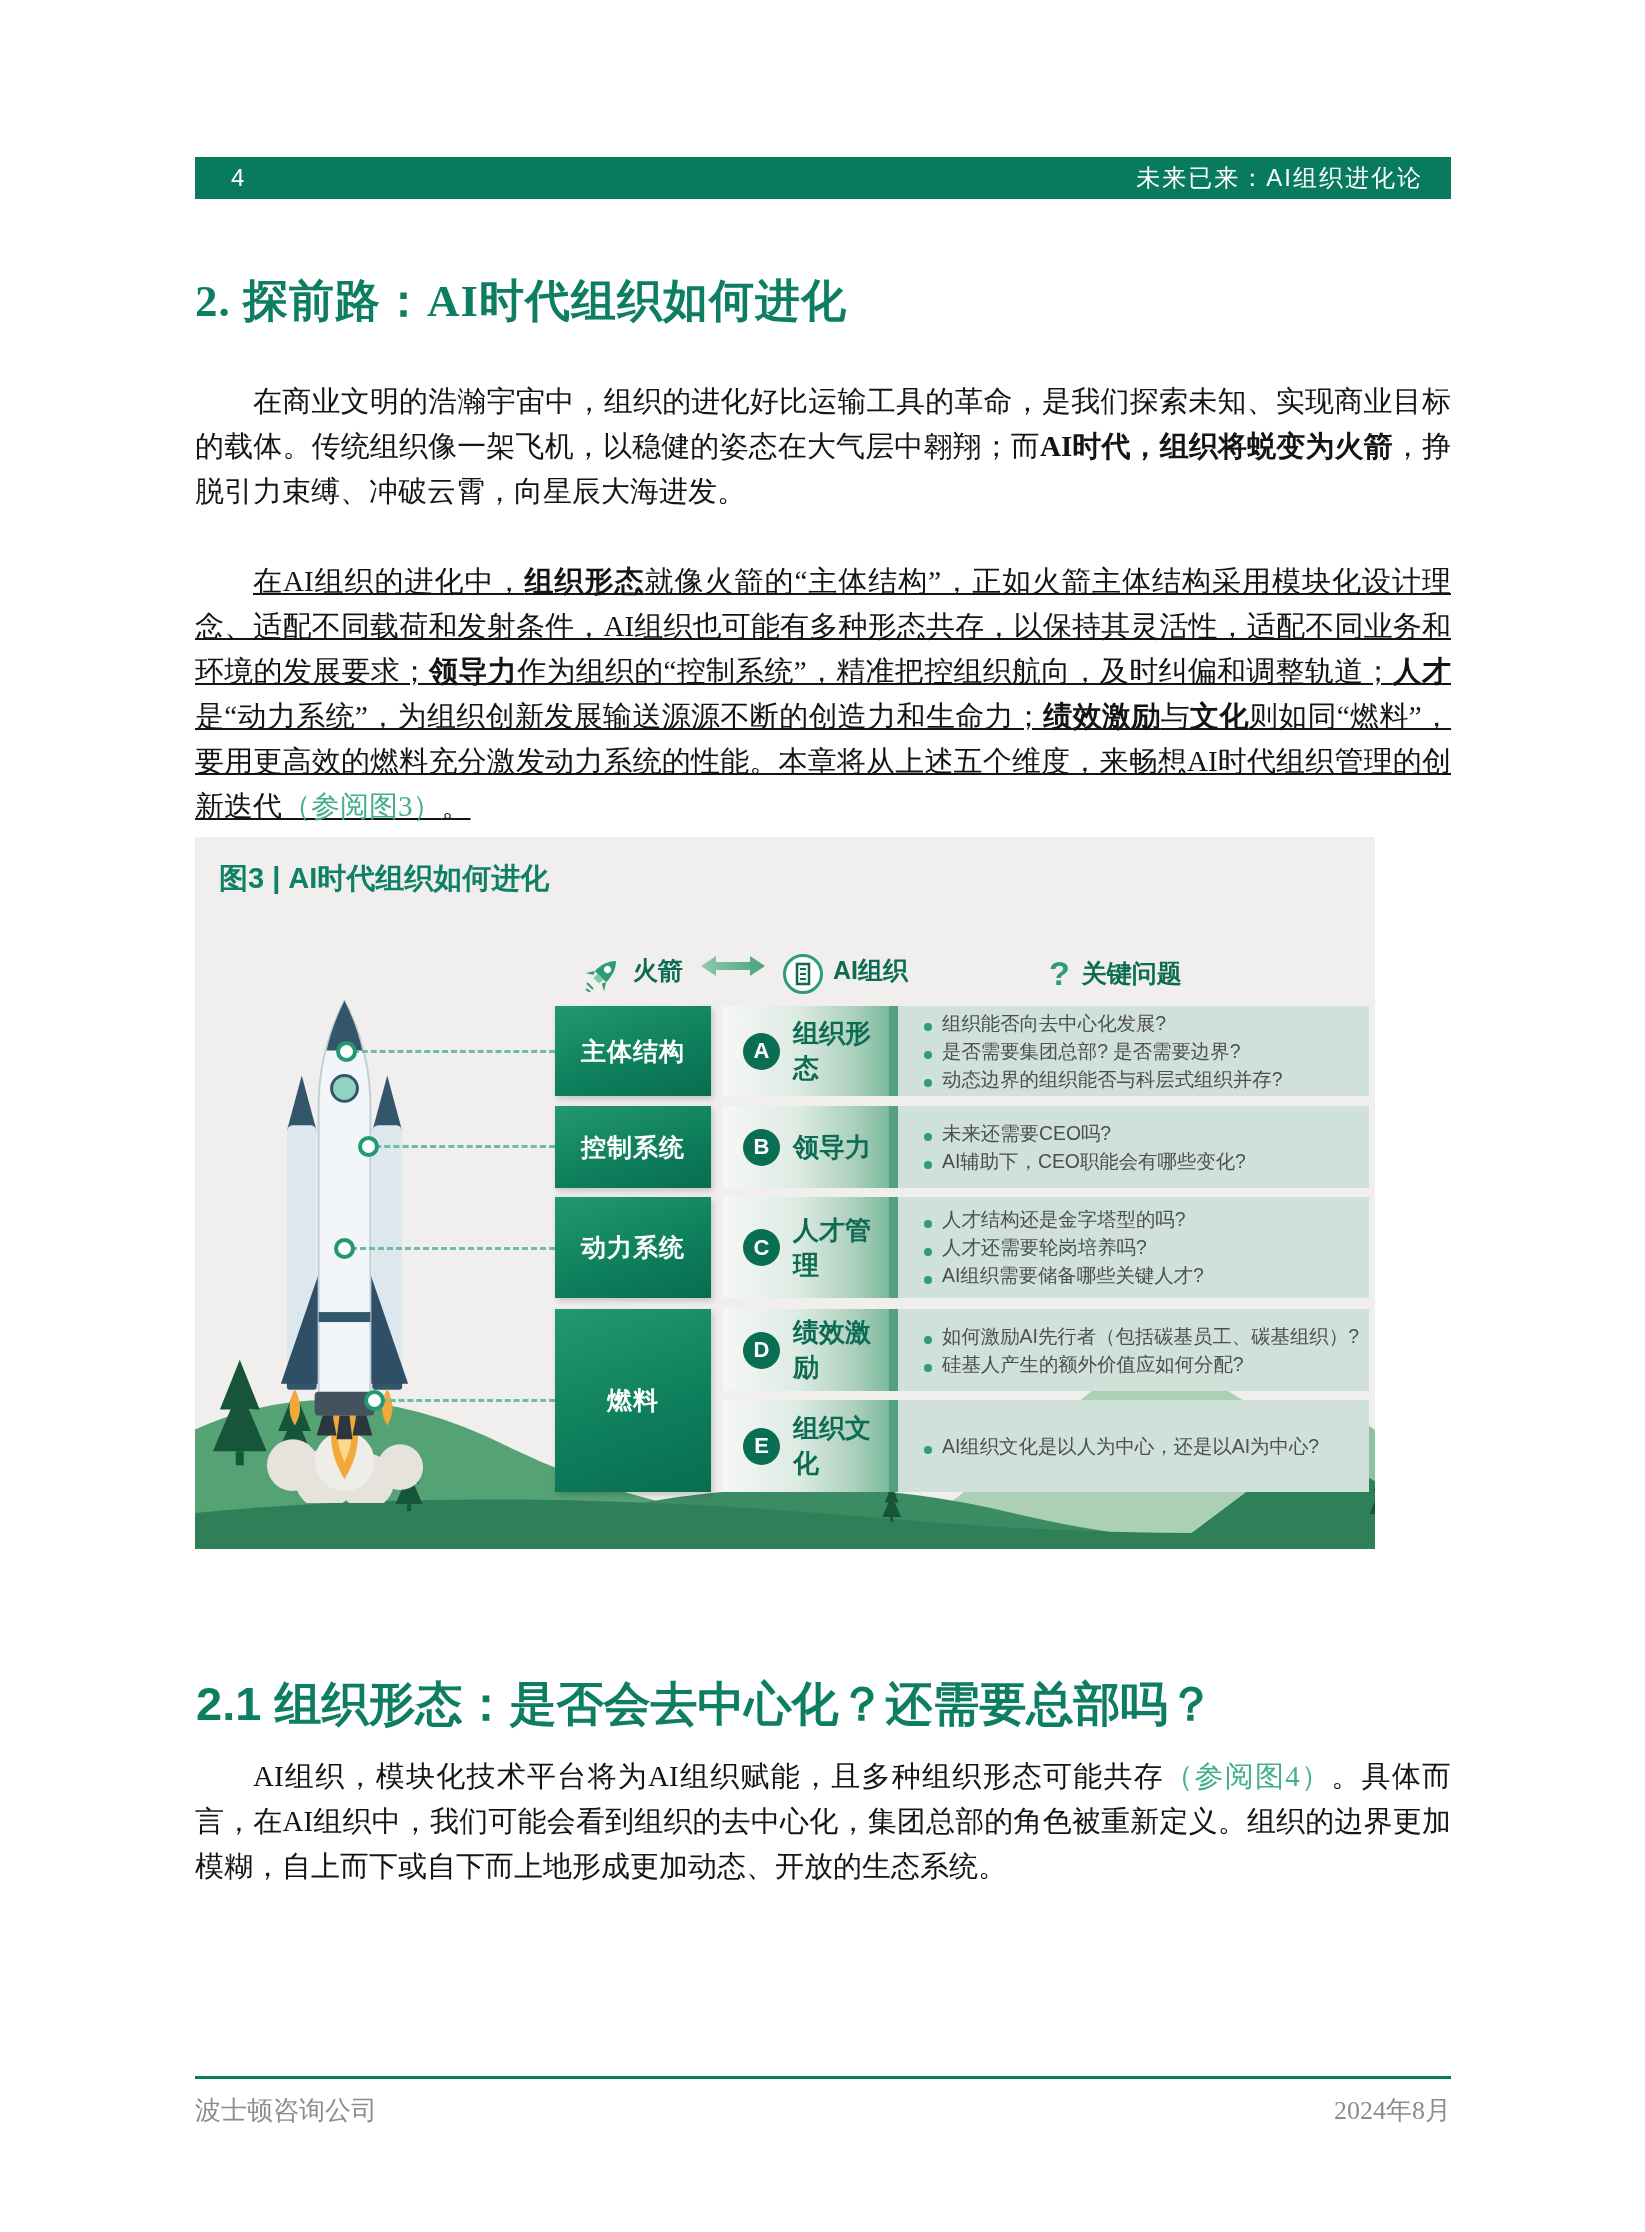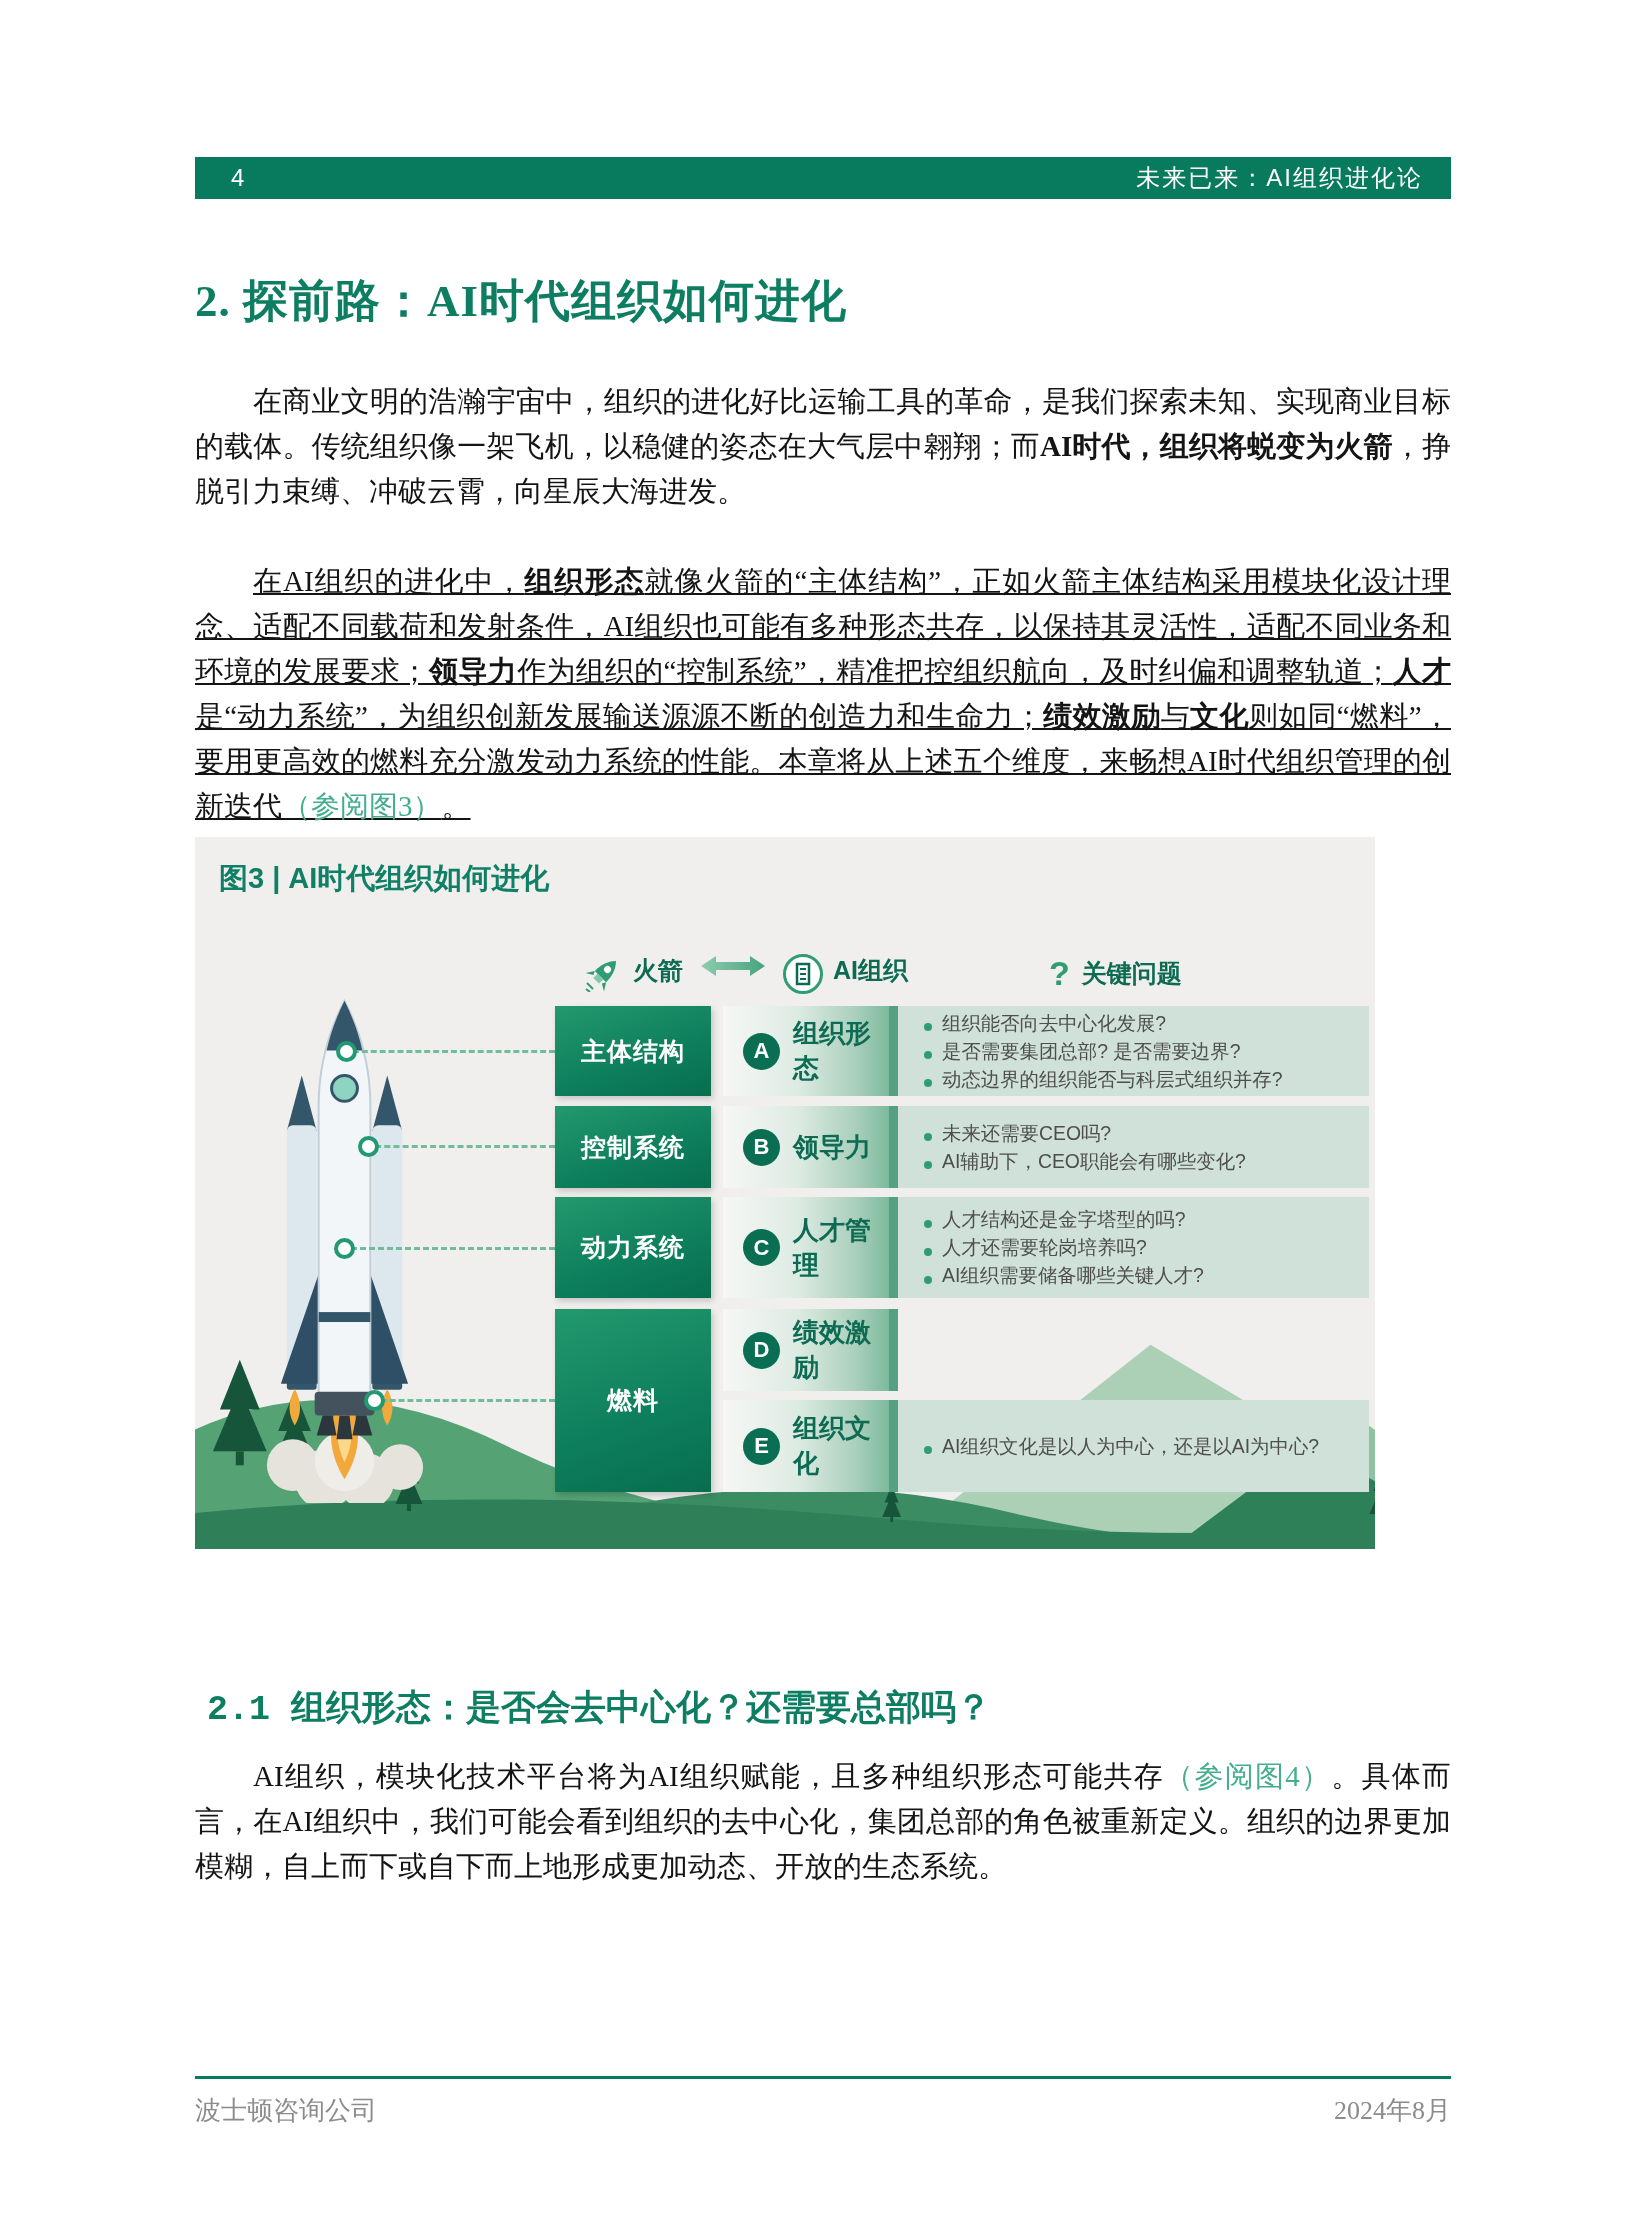--- a/index.html
+++ b/index.html
@@ -7,22 +7,22 @@
         font-family:"Liberation Serif","DejaVu Serif",serif;}
 
   
   .header-bar{position:absolute;left:195px;top:157px;width:1256px;height:42px;
     background:var(--brand-green);color:#fff;display:flex;align-items:center;
     justify-content:space-between;padding:0 28px 0 36px;box-sizing:border-box;
     font-family:"Liberation Sans","DejaVu Sans",sans-serif;font-size:24px;letter-spacing:2px;}
 
   .h-main{position:absolute;left:195px;top:271px;margin:0;font-weight:700;font-size:45px;
     color:var(--heading-green);letter-spacing:1px;font-family:"Liberation Serif",serif;}
-  .h-sub{position:absolute;left:195px;top:1672px;margin:12px;font-weight:700;font-size:35px;
-    color:var(--heading-green);font-family:Liberation Mono, monospace;}
+  .h-sub{position:absolute;left:195px;top:1672px;margin:1px;font-weight:700;font-size:47px;
+    color:var(--heading-green);font-family:Liberation Sans, sans-serif;}
 
   .para{position:absolute;left:195px;width:1256px;margin:0;font-size:29px;line-height:45px;
     color:#141414;text-align:justify;text-indent:2em;}
   #para1{top:379px;} #para2{top:559px;text-decoration:underline;} #para3{top:1754px;}
   .run-bold{font-weight:700;}
   .run-green{color:var(--link-green);}
 
   
   .figure{position:absolute;left:195px;top:837px;width:1180px;height:712px;
     background:var(--fig-bg);overflow:hidden;
@@ -249,20 +249,30 @@
             <span class="q-dot"></span>
             <span>AI组织需要储备哪些关键人才?</span>
           </div>
         </div>
     </div>
     <div class="frow" style="top:472px;height:82px;">
       <div class="mbox">
         <span class="letter">D</span>
         <span class="mlabel">绩效激励</span>
       </div>
+      <div class="qbox">
+          <div class="q-item">
+            <span class="q-dot"></span>
+            <span>如何激励AI先行者（包括碳基员工、碳基组织）?</span>
+          </div>
+          <div class="q-item">
+            <span class="q-dot"></span>
+            <span>硅基人产生的额外价值应如何分配?</span>
+          </div>
+        </div>
     </div>
     <div class="frow" style="top:563px;height:92px;">
       <div class="mbox">
         <span class="letter">E</span>
         <span class="mlabel">组织文化</span>
       </div>
       <div class="qbox">
           <div class="q-item">
             <span class="q-dot"></span>
             <span>AI组织文化是以人为中心，还是以AI为中心?</span>

